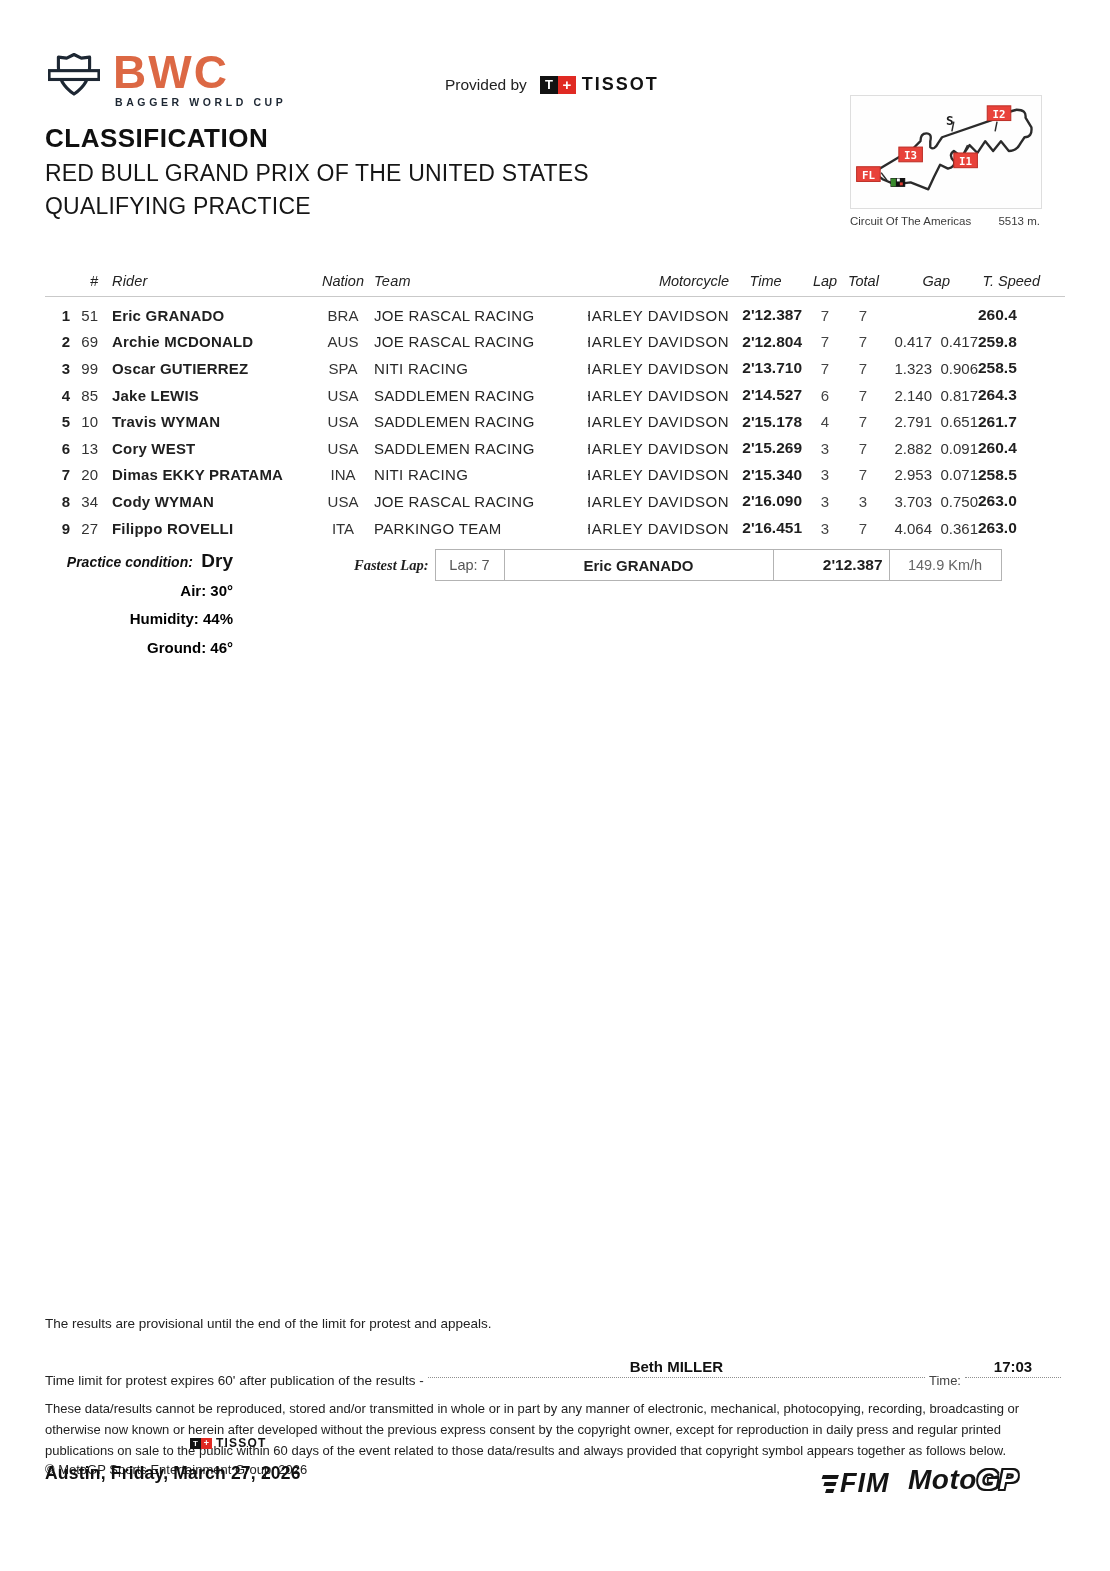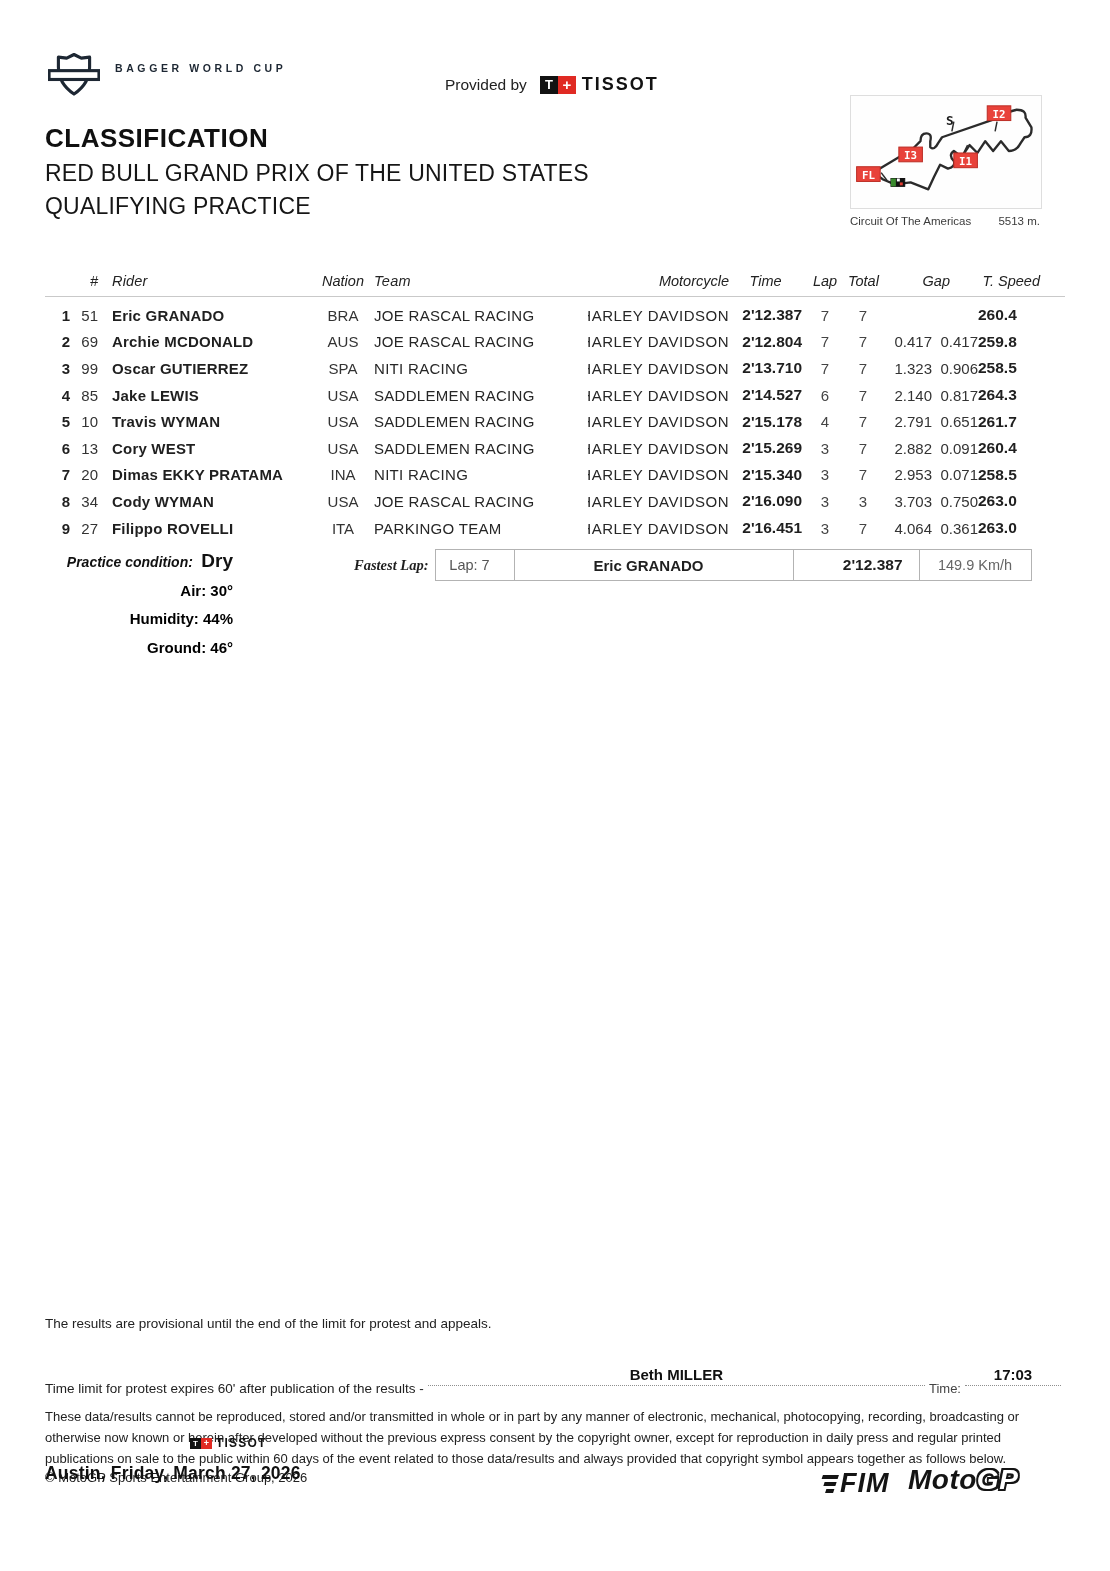--- a/index.html
+++ b/index.html
@@ -3,21 +3,21 @@
 <meta charset="utf-8">
 <style>
   html,body{margin:0;padding:0;background:#fff;}
   body{font-family:"Liberation Sans","DejaVu Sans",sans-serif;color:#1f1f1f;}
   .page{position:relative;width:1110px;height:1571px;background:#ffffff;overflow:hidden;}
 
   
   .bwc-logo{position:absolute;left:48px;top:50px;display:flex;gap:13px;align-items:flex-start;}
   .bwc-text{display:flex;flex-direction:column;}
   .bwc-acronym{font-size:46px;font-weight:900;color:#dc6844;letter-spacing:2px;line-height:44px;}
-  .bwc-sub{font-size:10.5px;font-weight:700;color:#1d2733;letter-spacing:3.6px;margin-top:12px;margin-left:2px;}
+  .bwc-sub{font-size:10.5px;font-weight:700;color:#1d2733;letter-spacing:3.6px;margin-top:2px;margin-left:2px;}
 
   .provided{position:absolute;left:445px;top:74px;display:flex;align-items:center;gap:13px;}
   .provided-label{font-size:15.5px;color:#222;}
 
   .tissot{display:inline-flex;align-items:center;}
   .tq{display:inline-flex;align-items:center;justify-content:center;width:18px;height:18px;font-weight:700;font-size:13px;color:#fff;}
   .tq-black{background:#121212;}
   .tq-red{background:#e02a23;font-size:15px;}
   .tissot-word{font-size:18px;font-weight:800;color:#121212;letter-spacing:2px;margin-left:6px;}
   .tissot-small .tq{width:11px;height:11px;font-size:8px;}
@@ -54,31 +54,31 @@
 
   
   .conditions{position:absolute;left:45px;top:551px;width:188px;text-align:right;line-height:20.5px;}
   .cond-line1{margin-bottom:3px;}
   .cond-label{font-size:14px;font-weight:700;font-style:italic;color:#111;}
   .cond-value{font-size:19px;font-weight:700;color:#111;margin-left:4px;}
   .cond-item{font-size:15px;font-weight:700;color:#000000;margin-top:8px;}
 
   .fastest{position:absolute;left:354px;top:549px;display:flex;align-items:center;}
   .fastest-label{font-size:14.5px;font-weight:700;font-style:italic;margin-right:6px;white-space:nowrap;font-family:Liberation Serif, serif;}
-  .fl-box{display:grid;grid-template-columns:68px 269px 116px 112px;height:30px;border:1px solid #b3b3b3;gap:10px;}
+  .fl-box{display:grid;grid-template-columns:68px 269px 116px 112px;height:30px;border:1px solid #b3b3b3;}
   .fl-cell{display:flex;align-items:center;height:100%;box-sizing:border-box;}
   .fl-cell + .fl-cell{border-left:1px solid #b3b3b3;}
   .fl-lap{justify-content:center;color:#555;font-size:14.5px;}
   .fl-rider{justify-content:center;font-weight:700;font-size:15px;}
   .fl-time{justify-content:flex-end;padding-right:6px;font-weight:700;font-size:15.5px;}
   .fl-speed{justify-content:center;color:#666;font-size:14.5px;}
 
   
   .footer{position:absolute;left:45px;top:1316px;width:1020px;font-size:13.5px;color:#222;}
-  .f-line1{margin-bottom:18px;}
+  .f-line1{margin-bottom:10px;}
   .sig-row{display:flex;align-items:flex-end;}
   .sig-label{white-space:nowrap;padding-bottom:2px;}
   .dots{flex:1;border-bottom:1.5px dotted #8f8f8f;position:relative;height:24px;margin:12px 4px;}
   .dots-small{flex:0 0 96px;}
   .over{position:absolute;bottom:2px;width:100%;text-align:center;font-weight:700;font-size:15px;color:#111;white-space:nowrap;}
   .time-label{font-size:13px;color:#444;padding-bottom:2px;}
   .f-para{margin-top:8px;font-size:13px;line-height:21px;color:#222;}
   .f-copy{margin-top:1px;font-size:13px;color:#222;}
 
   .tissot-small{position:absolute;left:190px;top:1436px;}
@@ -102,20 +102,21 @@
 <div class="page">
 
   <div class="bwc-logo">
     <span>
       <svg width="52" height="60" viewBox="0 0 100 110">
         <path d="M50 6 L64 13 L80 11 L80 30 C80 52 68 70 50 82 C32 70 20 52 20 30 L20 11 L36 13 Z" fill="none" stroke="#1d2733" stroke-width="6" stroke-linejoin="round"></path>
         <rect x="2" y="37" width="96" height="17" fill="#ffffff" stroke="#1d2733" stroke-width="6"></rect>
       </svg>
     </span>
     <span class="bwc-text">
+      <span class="bwc-acronym">BWC</span>
       <span class="bwc-sub">BAGGER WORLD CUP</span>
     </span>
   </div>
 
   <div class="provided">
     <span class="provided-label">Provided by</span>
     <span class="tissot">
       <span class="tq tq-black">T</span>
       <span class="tq tq-red">+</span>
       <span class="tissot-word">TISSOT</span>

